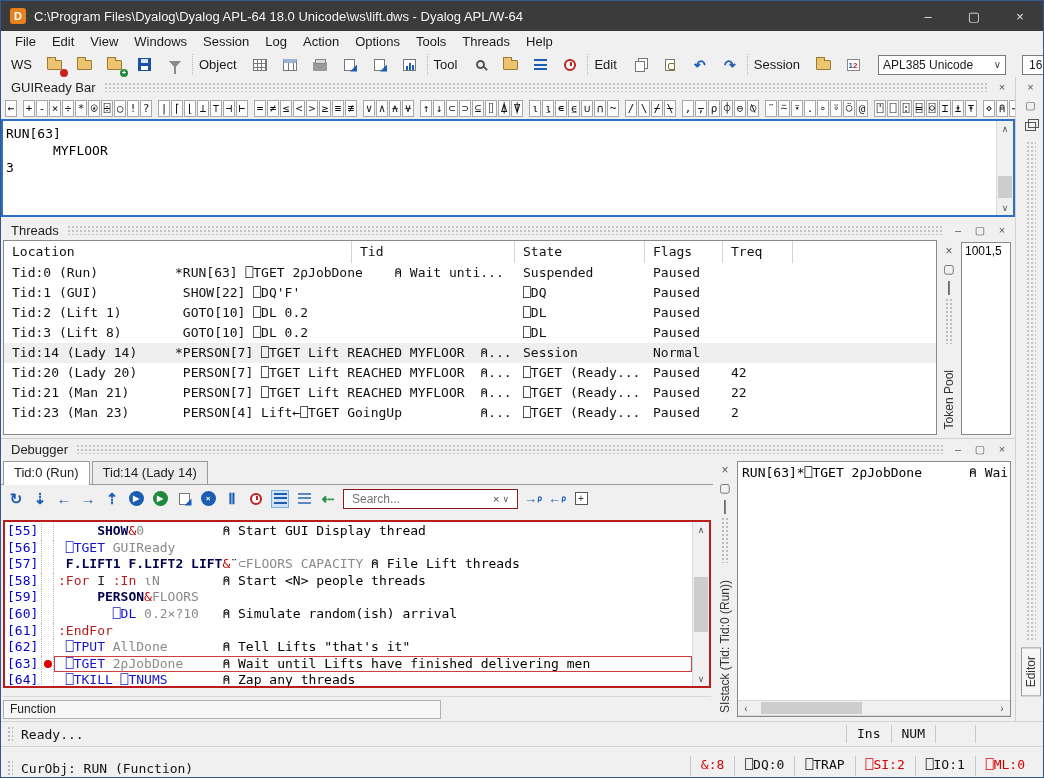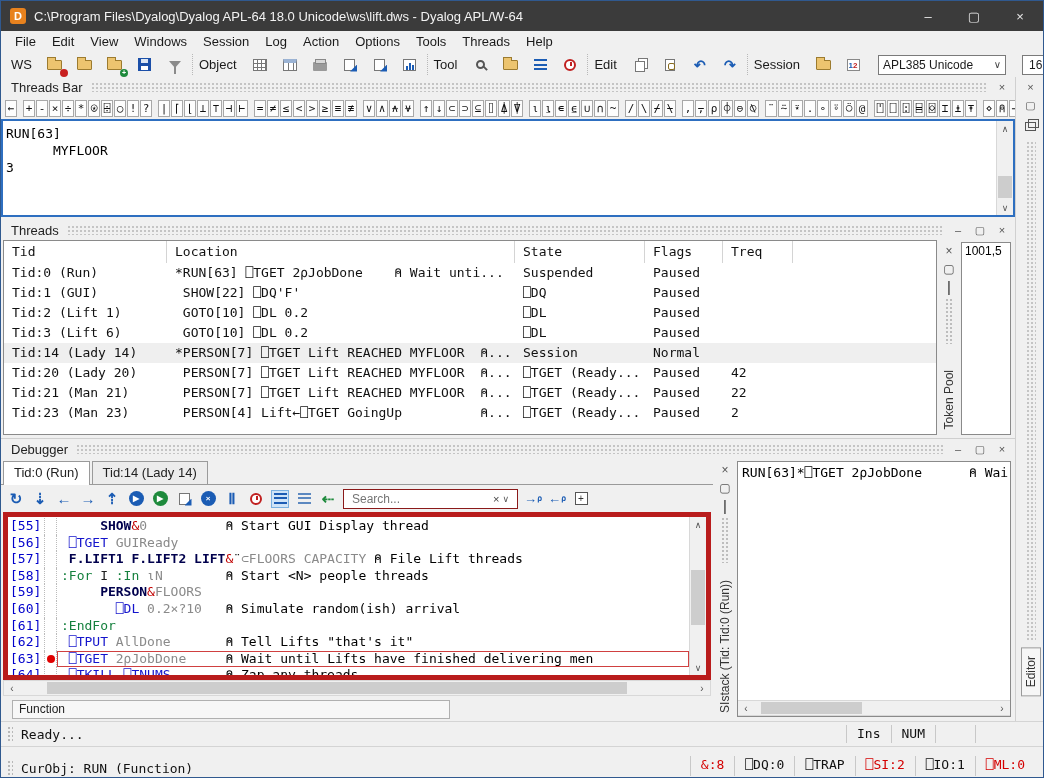--- a/index.html
+++ b/index.html
@@ -133,38 +133,38 @@
   .cblue { background:#1b5cb4; } .cgreen { background:#1e8a3c; }
   .toggled { background:#cfe4f7; border:1px solid #7ab0e0; }
   .searchbox { width:175px; height:20px; border:1px solid #8b1a1a; background:#fff; display:flex; align-items:center; padding:0 8px; }
   .searchbox input { border:none; outline:none; flex:1; font-size:12px; color:#333; width:110px; font-family:"Liberation Sans",sans-serif; }
   .searchbox .sx { color:#444; font-size:11px; margin:0 3px; }
   .searchbox .sdd { color:#555; font-size:9px; }
   .rho-ic { position:relative; color:#1b5cb4; font-weight:bold; font-size:13px; }
   .rho-ic sub { font-size:8px; font-family:"DejaVu Sans Mono",monospace; }
   .ic-expand { width:13px; height:13px; border:1px solid #555; display:flex; align-items:center; justify-content:center;
                font-size:10px; color:#333; background:#fff; }
-  #code-wrap { height:168px; margin:0 2px; border:5px solid #b91c1c; background:#fff; display:flex; }
+  #code-wrap { height:168px; margin:8px 2px; border:2px solid #b91c1c; background:#fff; display:flex; }
   #code-lines { flex:1; overflow:hidden; font:13px/16.6px "DejaVu Sans Mono",monospace; padding-top:1px; }
   .c-line { display:flex; height:16.6px; white-space:pre; }
   .c-num { width:36px; color:#0000cc; padding-left:2px; flex-shrink:0; }
   .c-bp { width:13px; border-left:1px dotted #bbb; border-right:1px dotted #bbb; flex-shrink:0;
           display:flex; align-items:center; justify-content:center; }
   .c-dot { width:8px; height:8px; border-radius:50%; background:#e00000; }
   .c-body { flex:1; padding-left:4px; overflow:hidden; }
   .c-body.cur { outline:1px solid #d04040; outline-offset:-1px; }
   .c-pl { color:#202020; } .c-id { color:#202020; }
-  .c-kw { color:#15803d; } .c-qd { color:#1414cc; }
+  .c-kw { color:#b91c1c; } .c-qd { color:#1414cc; }
   .c-fn { color:#00004d; font-weight:bold; }
   .c-gl { color:#8a8a8a; } .c-cm { color:#000000; } .c-amp { color:#c00000; }
   .hscroll { height:16px; margin:0 2px; background:#f0f0f0; border:1px solid #d8d8d8; display:flex; align-items:center; }
   .hscroll .arr { width:16px; text-align:center; font-size:10px; color:#555; }
   .hscroll .track { flex:1; height:100%; position:relative; }
   .hthumb { position:absolute; top:1px; bottom:1px; background:#cdcdcd; }
-  #funcbar { position:absolute; left:9px; bottom:0; width:712px; height:25px; background:#f0f0f0;
+  #funcbar { position:absolute; left:0; bottom:0; width:712px; height:25px; background:#f0f0f0;
              display:flex; align-items:center; gap:4px; padding:0 2px; font-size:12px; color:#222; }
   .sunk { border:1px solid #b0b0b0; background:#f7f7f7; height:19px; line-height:17px; padding-left:6px; }
   #func-cell { width:438px; } #pos-cell { flex:1; }
   #dbg-right { position:absolute; left:712px; top:20px; width:302px; height:258px; display:flex; }
   #sistack-box { flex:1; margin:2px 4px 0 0; border:1px solid #8a8a8a; background:#fff; display:flex; flex-direction:column; }
   #sistack-line { flex:1; font:13px/17px "DejaVu Sans Mono",monospace; color:#000; padding:2px 0 0 4px; white-space:pre; overflow:hidden; }
 
   
   #rstrip { position:absolute; left:1014px; top:76px; width:30px; height:645px; background:#f0f0f0;
             border-left:1px solid #d0d0d0; display:flex; flex-direction:column; align-items:center; padding-top:4px; gap:6px; }
@@ -298,21 +298,21 @@
         <span class="spin">
             <span>∧</span>
             <span>∨</span>
           </span>
       </span>
     </div>
   </div>
 
   <div id="langbar">
     <div class="ptitle">
-      <span>Threads Bar</span>
+      <span>GUIReady Bar</span>
       <span class="dots"></span>
       <span class="capbtn">×</span>
     </div>
     <div id="lb-row">
       <span id="lb-groups" style="display:flex;gap:6px;">
           <span class="lb-group">
             <span class="lb-btn">←</span>
           </span>
           <span class="lb-group">
             <span class="lb-btn">+</span>
@@ -429,22 +429,22 @@
     <div class="ptitle">
       <span>Threads</span>
       <span class="dots"></span>
       <span class="capbtn">–</span>
       <span class="capbtn">▢</span>
       <span class="capbtn">×</span>
     </div>
     <div id="threads-body">
       <div id="threads-table">
         <div class="t-head">
+          <span class="cell col-loc">Location</span>
           <span class="cell col-tid">Tid</span>
-          <span class="cell col-loc">Location</span>
           <span class="cell col-state">State</span>
           <span class="cell col-flags">Flags</span>
           <span class="cell col-treq">Treq</span>
         </div>
         <div id="threads-rows">
             <div class="t-row">
               <span class="cell col-tid">Tid:0 (Run)</span>
               <span class="cell col-loc">*RUN[63] ⎕TGET 2⍴JobDone    ⍝ Wait unti...</span>
               <span class="cell col-state">Suspended</span>
               <span class="cell col-flags">Paused</span>
@@ -458,21 +458,21 @@
               <span class="cell col-treq"></span>
             </div>
             <div class="t-row">
               <span class="cell col-tid">Tid:2 (Lift 1)</span>
               <span class="cell col-loc"> GOTO[10] ⎕DL 0.2</span>
               <span class="cell col-state">⎕DL</span>
               <span class="cell col-flags">Paused</span>
               <span class="cell col-treq"></span>
             </div>
             <div class="t-row">
-              <span class="cell col-tid">Tid:3 (Lift 6)</span>
+              <span class="cell col-tid">Tid:3 (Lift 8)</span>
               <span class="cell col-loc"> GOTO[10] ⎕DL 0.2</span>
               <span class="cell col-state">⎕DL</span>
               <span class="cell col-flags">Paused</span>
               <span class="cell col-treq"></span>
             </div>
             <div class="t-row sel">
               <span class="cell col-tid">Tid:14 (Lady 14)</span>
               <span class="cell col-loc">*PERSON[7] ⎕TGET Lift REACHED MYFLOOR  ⍝...</span>
               <span class="cell col-state">Session</span>
               <span class="cell col-flags">Normal</span>

